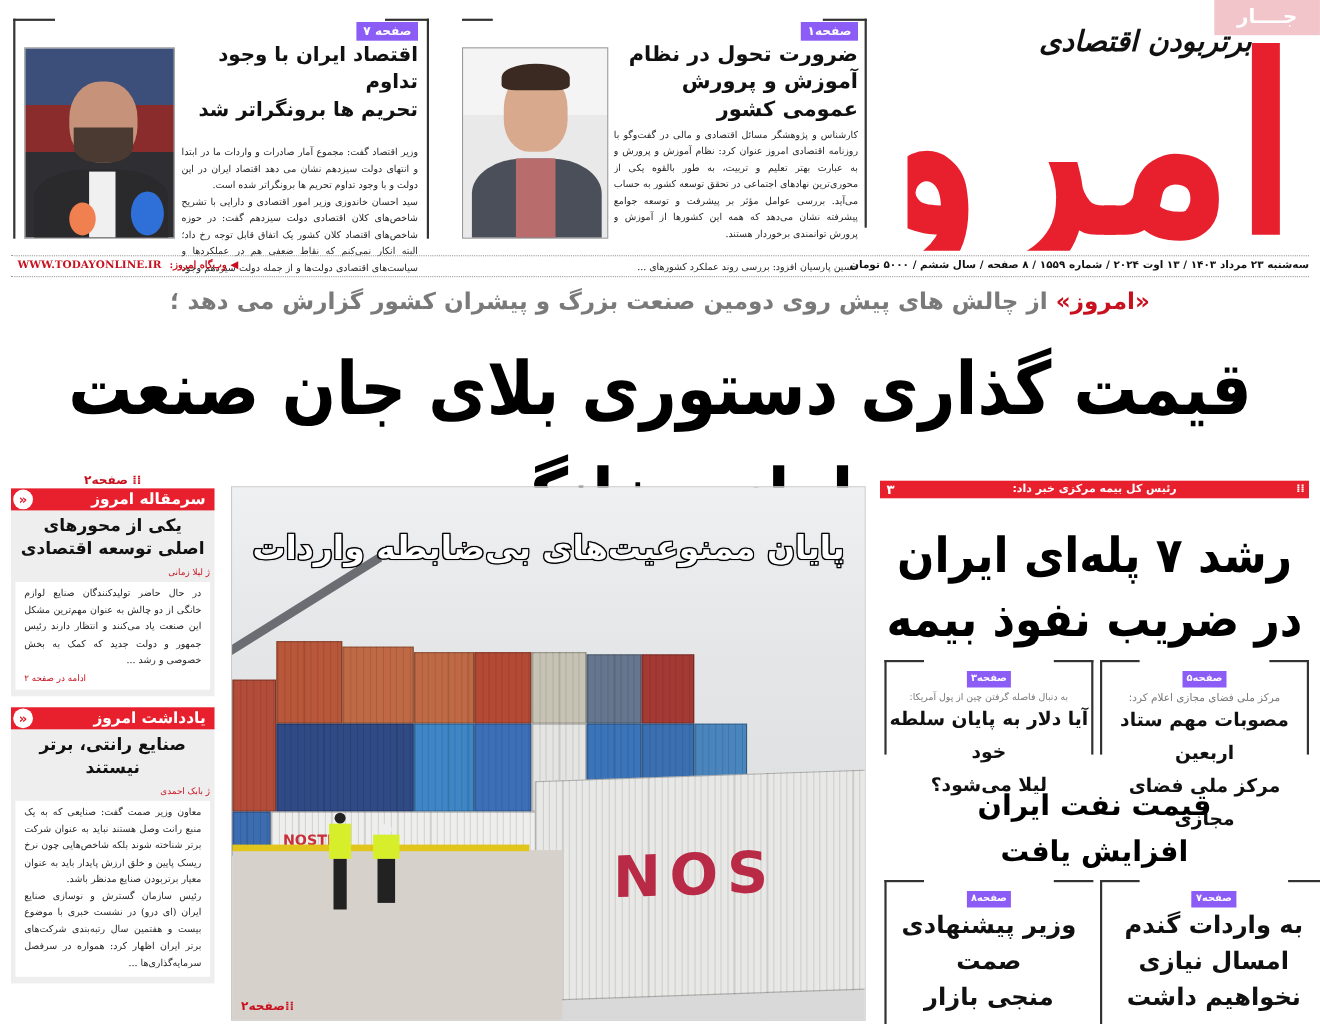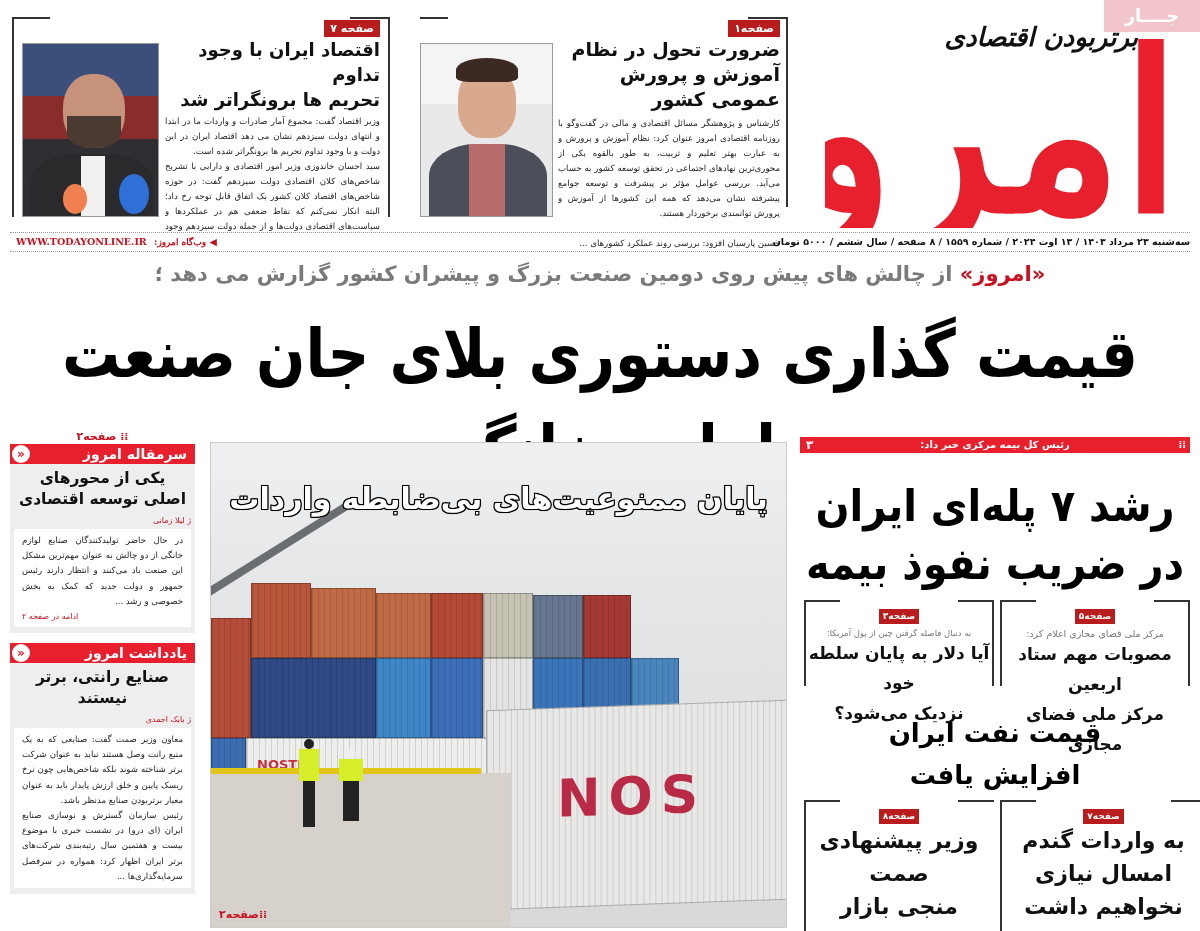--- a/index.html
+++ b/index.html
@@ -7,21 +7,21 @@
   body { position: relative; font-family: "DejaVu Sans", sans-serif; color: #111; direction: rtl; }
   .abs { position: absolute; }
 
   
   .logo-wrap { left: 825px; top: 0; width: 375px; height: 228px; overflow: hidden; }
   .logo-word { position: absolute; right: 20px; top: 28px; font-family: "DejaVu Serif", serif; font-weight: bold; color: #e8202e; font-size: 210px; line-height: 210px; letter-spacing: -12px; transform: scaleY(1.05); }
   .logo-sub { position: absolute; right: 62px; top: 22px; font-family: "DejaVu Serif", serif; font-style: italic; font-weight: bold; font-size: 26px; color: #111; }
   .watermark { position: absolute; right: 0; top: 0; width: 96px; height: 32px; background: rgba(232,150,160,0.55); color: #fff; font-size: 18px; font-weight: bold; text-align: center; line-height: 32px; }
 
   .teaser { border-top: 2px solid #333; }
-  .page-tag { display: inline-block; background: #b91c1c; color: #fff; font-weight: bold; font-size: 11px; padding: 1px 6px; line-height: 15px; }
+  .page-tag { display: inline-block; background: #8b5cf6; color: #fff; font-weight: bold; font-size: 11px; padding: 1px 6px; line-height: 15px; }
   .teaser-title { font-weight: bold; font-size: 19px; line-height: 25px; text-align: right; color: #111; }
   .teaser-body { font-family: "DejaVu Serif", serif; font-size: 8.6px; line-height: 15px; text-align: justify; color: #222; }
   .photo { background: #ddd; border: 1px solid #999; overflow: hidden; }
 
   .dateline { left: 10px; top: 232px; width: 1180px; height: 20px; border-top: 1px dotted #999; border-bottom: 1px dotted #999; font-size: 9.5px; line-height: 18px; }
   .dateline .date-text { position: absolute; right: 0; top: 0; font-weight: bold; color: #111; }
   .dateline .site { position: absolute; left: 6px; top: 0; font-weight: bold; color: #c8101e; font-family: "DejaVu Serif", serif; }
   .dateline .site-label { color: #c8101e; font-size: 9px; margin-left: 4px; }
 
   
@@ -102,21 +102,21 @@
     <div style="position:absolute; left:58px; top:112px; width:24px; height:60px; background:#f0f0f0;"></div>
     <div style="position:absolute; left:40px; top:140px; width:24px; height:30px; border-radius:50%; background:#f08050;"></div>
     <div style="position:absolute; left:96px; top:130px; width:30px; height:40px; border-radius:50%; background:#2e6fd8;"></div>
   </div>
   <div style="position:absolute; right:10px; top:0; width:215px;">
     <div style="text-align:right;"><span class="page-tag">صفحه ۷</span></div>
     <div class="teaser-title" style="font-size:18px;">
       <div>اقتصاد ایران با وجود تداوم</div>
       <div>تحریم ها برونگراتر شد</div>
     </div>
-    <div class="teaser-body" style="margin-top:2px; height:45px; overflow:hidden;">وزیر اقتصاد گفت: مجموع آمار صادرات و واردات ما در ابتدا و انتهای دولت سیزدهم نشان می دهد اقتصاد ایران در این دولت و با وجود تداوم تحریم ها برونگراتر شده است.</div>
+    <div class="teaser-body" style="margin-top:20px; height:45px; overflow:hidden;">وزیر اقتصاد گفت: مجموع آمار صادرات و واردات ما در ابتدا و انتهای دولت سیزدهم نشان می دهد اقتصاد ایران در این دولت و با وجود تداوم تحریم ها برونگراتر شده است.</div>
     <div class="teaser-body" style="height:75px; overflow:hidden;">سید احسان خاندوزی وزیر امور اقتصادی و دارایی با تشریح شاخص‌های کلان اقتصادی دولت سیزدهم گفت: در حوزه شاخص‌های اقتصاد کلان کشور یک اتفاق قابل توجه رخ داد؛ البته انکار نمی‌کنم که نقاط ضعفی هم در عملکردها و سیاست‌های اقتصادی دولت‌ها و از جمله دولت سیزدهم وجود داشته، اما ...</div>
   </div>
 </div>
 
 <div class="abs dateline">
   <span class="date-text">سه‌شنبه ۲۳ مرداد ۱۴۰۳ / ۱۳ اوت ۲۰۲۴ / شماره ۱۵۵۹ / ۸ صفحه / سال ششم / ۵۰۰۰ تومان</span>
   <span class="site">
     <span style="color:#c8101e;">◀</span>
     <span class="site-label">وب‌گاه امروز:</span>
     <span style="direction:ltr; unicode-bidi:embed;">WWW.TODAYONLINE.IR</span>
@@ -230,21 +230,21 @@
   <div class="sub-title">مرکز ملی فضای مجازی</div>
 </div>
 <div class="abs sub-teaser" style="left:804px; top:600px; width:190px; height:88px; border-top:none;">
   <div style="position:absolute; right:0; top:0; width:36px; height:2px; background:#333;"></div>
   <div style="position:absolute; left:0; top:0; width:36px; height:2px; background:#333;"></div>
   <div class="vline" style="left:0; height:86px;"></div>
   <div class="vline" style="right:0; height:86px;"></div>
   <div class="tag-center"><span class="page-tag" style="font-size:9px; padding:0 4px;">صفحه۳</span></div>
   <div class="sub-kicker" style="font-size:8.5px;">به دنبال فاصله گرفتن چین از پول آمریکا:</div>
   <div class="sub-title">آیا دلار به پایان سلطه خود</div>
-  <div class="sub-title">نزدیک می‌شود؟</div>
+  <div class="sub-title">لیلا می‌شود؟</div>
 </div>
 
 <div class="abs" style="left:800px; top:712px; width:390px;">
   <div class="mid-head">قیمت نفت ایران</div>
   <div class="mid-head">افزایش یافت</div>
 </div>
 
 <div class="abs sub-teaser" style="left:1000px; top:800px; width:207px; height:131px; border-top:none;">
   <div style="position:absolute; right:0; top:0; width:36px; height:2px; background:#333;"></div>
   <div style="position:absolute; left:0; top:0; width:36px; height:2px; background:#333;"></div>

